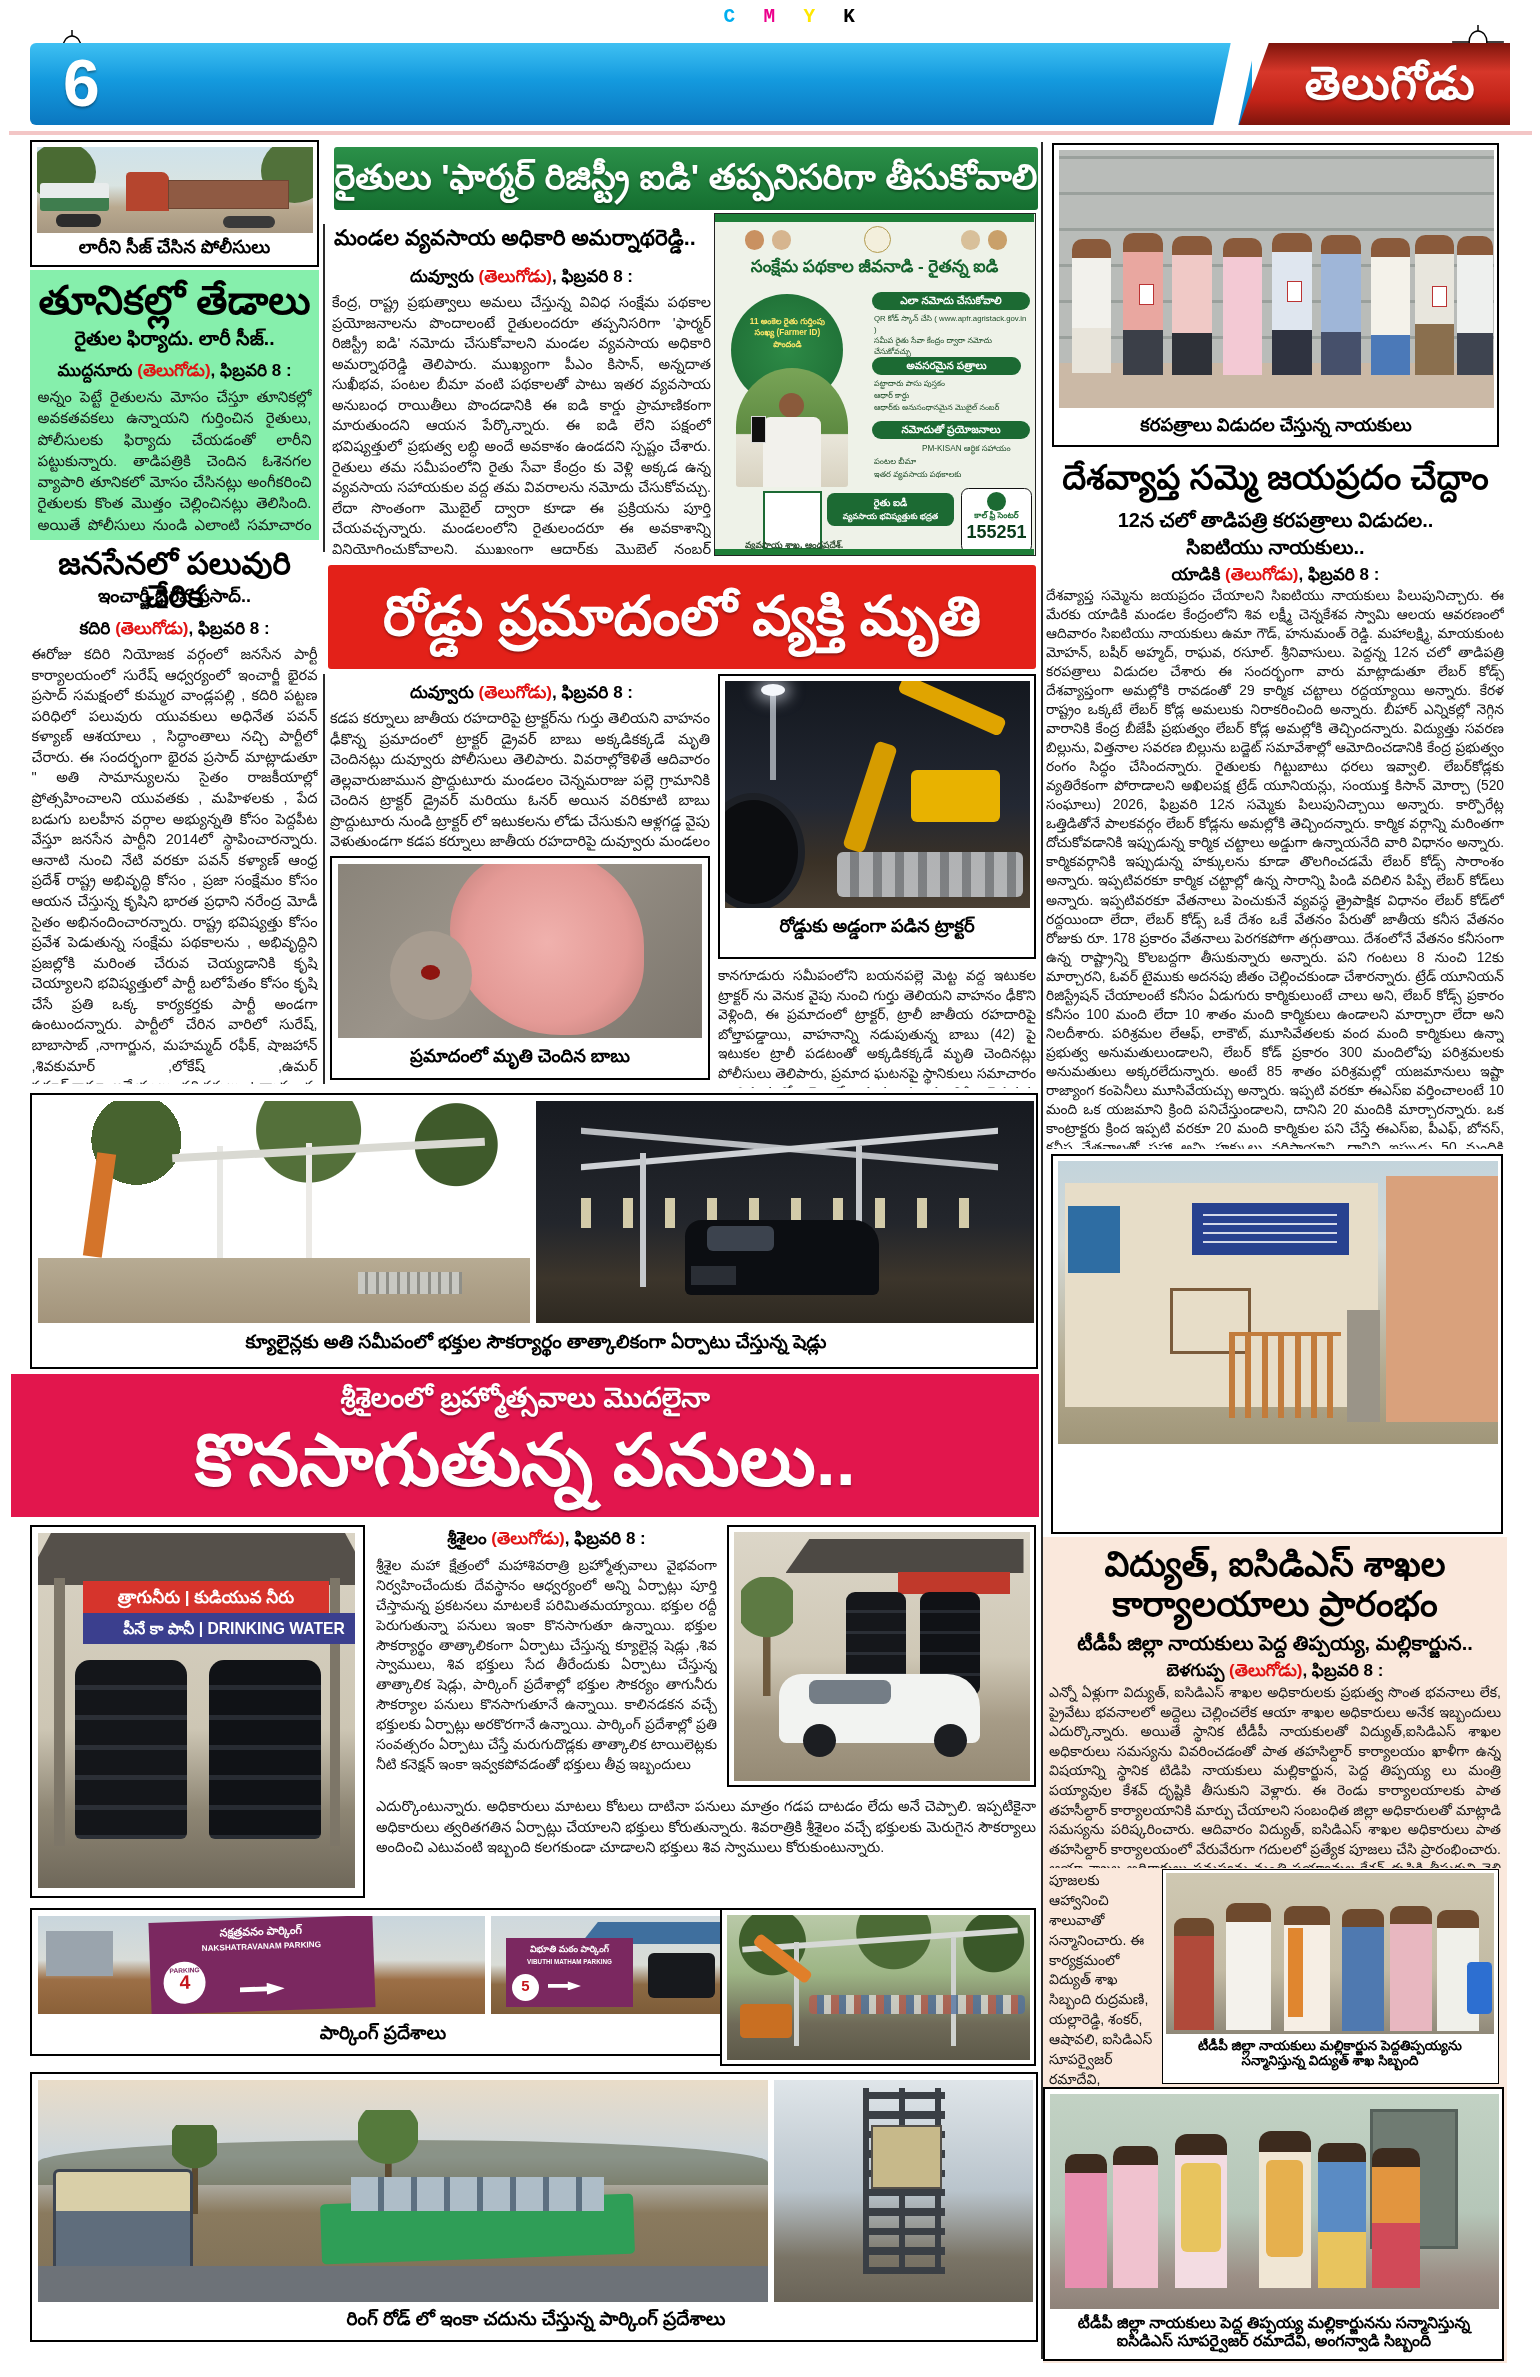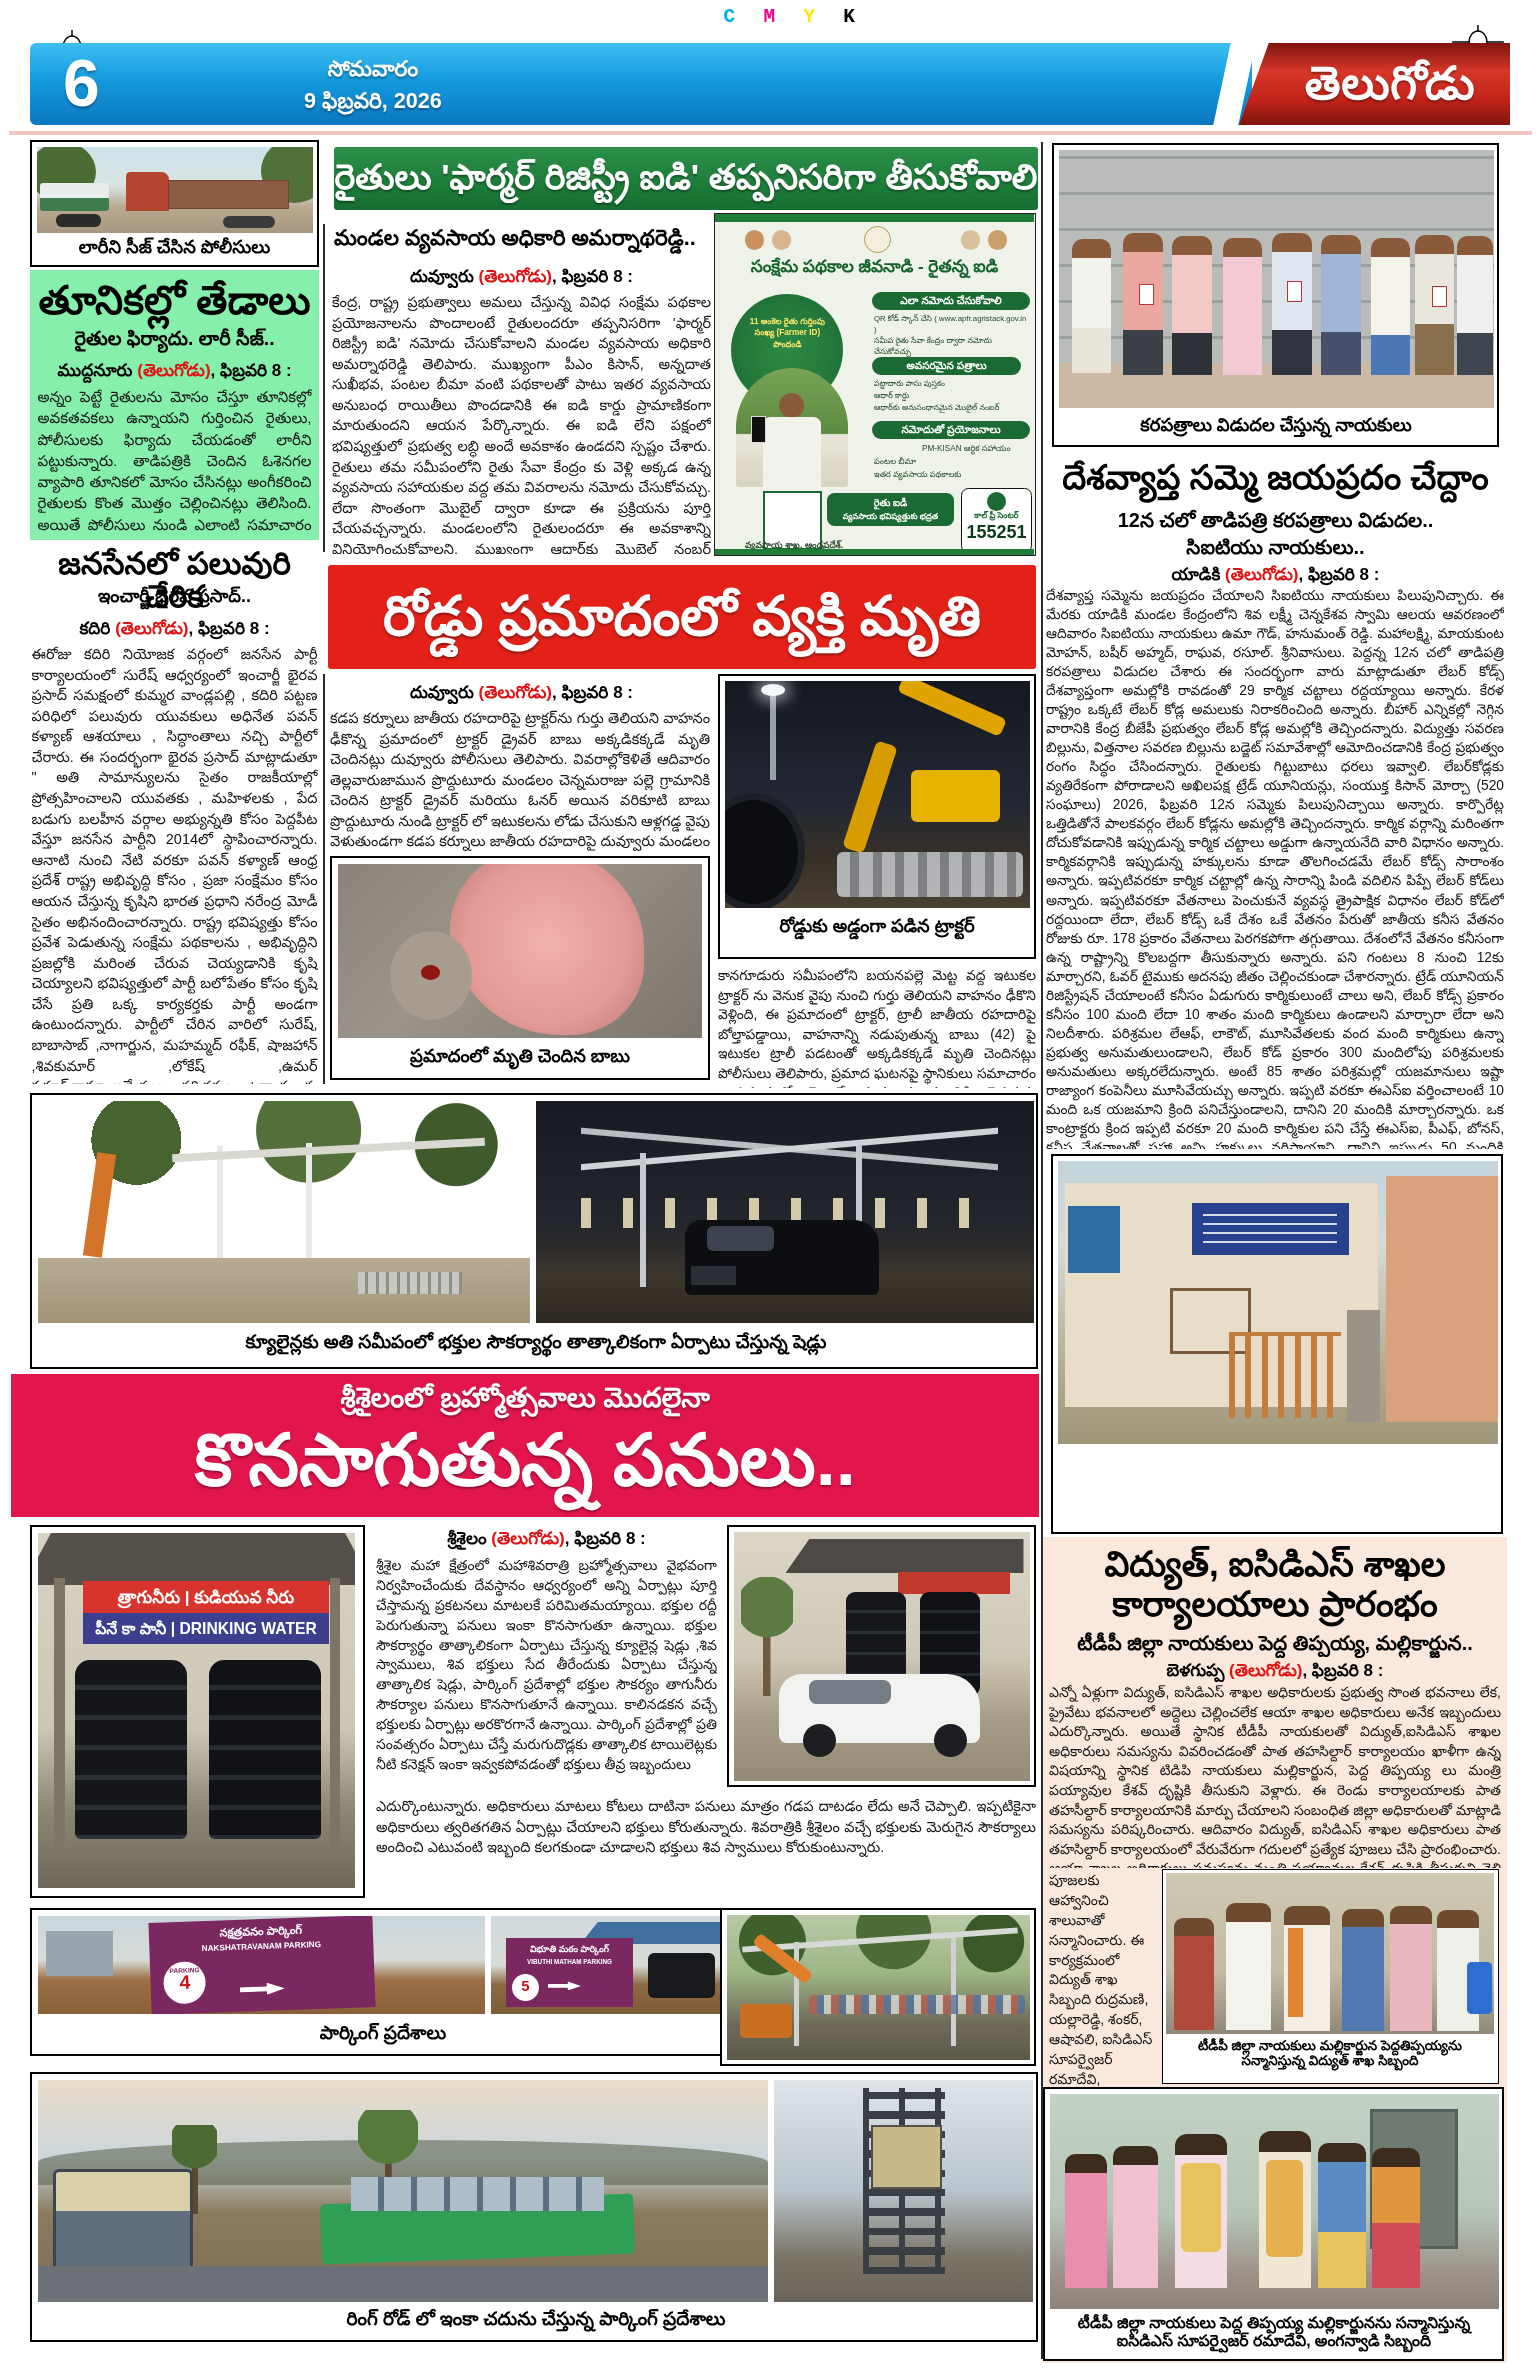--- a/index.html
+++ b/index.html
@@ -41,24 +41,20 @@
   <div class="abs" style="top:43px;left:30px;width:1479px;height:82px;">
     <div class="abs" style="top:0;left:0;width:1222px;height:82px;background:linear-gradient(180deg,#3fc0f2 0%,#149ade 45%,#0b77c0 100%);border-radius:6px 0 0 6px;"></div>
     <div class="abs" style="top:0;left:1192px;width:25px;height:82px;background:#ffffff;transform:skewX(-12deg);"></div>
     <div class="abs" style="top:0;left:1209px;width:271px;height:82px;background:linear-gradient(180deg,#7e150c 0%,#d7372a 35%,#c22318 70%,#7e150c 100%);clip-path:polygon(11% 0,100% 0,100% 100%,0% 100%);"></div>
     <div class="abs banner-text" style="top:13.4px;left:1237px;width:246px;font-size:46px;letter-spacing:0.7px;">
       <span>తెలుగోడు</span>
     </div>
     <div class="abs banner-text" style="top:1.5px;left:10.4px;width:82px;font-size:66px;">
       <span>6</span>
     </div>
-    <div class="abs banner-text" style="top:10.4px;left:224px;width:238px;font-size:21.6px;line-height:1.45;">
-      <div>సోమవారం</div>
-      <div>9 ఫిబ్రవరి, 2026</div>
-    </div>
   </div>
   <div class="abs" style="top:131px;left:9px;width:1523px;height:3.7px;background:#f3c6c6;"></div>
 
   <div class="divider" style="left:323px;top:224px;width:1.5px;height:328px;"></div>
   <div class="divider" style="left:323px;top:674px;width:1.5px;height:410px;"></div>
   <div class="divider" style="left:1041px;top:142px;width:1.5px;height:2217px;"></div>
 
   <div class="photo-box" style="left:30px;top:140px;width:289px;height:127px;">
     <div class="ph" style="left:4.5px;top:4.5px;width:276px;height:86px;background:linear-gradient(180deg,#cfe2ea 0%,#d9e4e2 45%,#b9a98f 70%,#a69781 100%);">
       <div class="ph" style="left:-7.5px;top:-4.5px;width:67px;height:60px;background:#4a6b33;border-radius:50%;"></div>
@@ -199,21 +195,21 @@
     <div class="banner-text" style="position:absolute;left:0;top:7.5px;width:1028px;font-size:27.6px;">శ్రీశైలంలో బ్రహ్మోత్సవాలు మొదలైనా</div>
     <div class="banner-text" style="position:absolute;left:0;top:45px;width:1028px;font-size:72px;">కొనసాగుతున్న పనులు..</div>
   </div>
 
   <div class="photo-box" style="left:30px;top:1525px;width:335px;height:373px;">
     <div class="ph" style="left:6px;top:6px;width:317px;height:355px;background:linear-gradient(180deg,#d9d3c4 0%,#cdc6b4 55%,#8e8674 78%,#6f685a 100%);">
       <div class="ph" style="left:-15px;top:0;width:350px;height:52px;background:#55504a;clip-path:polygon(0 100%,8% 0,92% 0,100% 100%);"></div>
       <div class="ph" style="left:16.4px;top:45px;width:10.4px;height:268px;background:#7d7668;"></div>
       <div class="ph" style="left:292px;top:45px;width:10.4px;height:268px;background:#7d7668;"></div>
       <div class="sign-row" style="left:45px;top:48px;width:246px;height:33px;background:#d6342c;font-size:17px;line-height:33px;">త్రాగునీరు | కుడియువ నీరు</div>
-      <div class="sign-row" style="left:45px;top:80px;width:246px;height:31px;background:#3b3f8e;font-size:15.7px;line-height:31px;">పీనే కా పానీ | DRINKING WATER</div>
+      <div class="sign-row" style="left:45px;top:80px;width:246px;height:31px;background:#3b3f8e;font-size:15.7px;line-height:31px;padding-left:28px;">పీనే కా పానీ | DRINKING WATER</div>
       <div class="ph" style="left:37px;top:127px;width:112px;height:179px;background:repeating-linear-gradient(180deg,#14161a 0 25px,#2b2f36 25px 30px);border-radius:15px 15px 6px 6px;"></div>
       <div class="ph" style="left:171px;top:127px;width:112px;height:179px;background:repeating-linear-gradient(180deg,#101216 0 25px,#272b32 25px 30px);border-radius:15px 15px 6px 6px;"></div>
     </div>
   </div>
 
   <div class="dateline" style="left:376px;top:1529px;width:341px;font-size:17px;">
     <span>శ్రీశైలం</span>
     <span class="brand-red">(తెలుగోడు)</span><span>, ఫిబ్రవరి 8 :</span>
   </div>
   <div class="body-text" style="left:376px;top:1556px;width:341px;height:236px;font-size:14px;">శ్రీశైల మహా క్షేత్రంలో మహాశివరాత్రి బ్రహ్మోత్సవాలు వైభవంగా నిర్వహించేందుకు దేవస్థానం ఆధ్వర్యంలో అన్ని ఏర్పాట్లు పూర్తి చేస్తామన్న ప్రకటనలు మాటలకే పరిమితమయ్యాయి. భక్తుల రద్దీ పెరుగుతున్నా పనులు ఇంకా కొనసాగుతూ ఉన్నాయి. భక్తుల సౌకర్యార్థం తాత్కాలికంగా ఏర్పాటు చేస్తున్న క్యూలైన్ల షెడ్లు ,శివ స్వాములు, శివ భక్తులు సేద తీరేందుకు ఏర్పాటు చేస్తున్న తాత్కాలిక షెడ్లు, పార్కింగ్ ప్రదేశాల్లో భక్తుల సౌకర్యం తాగునీరు సౌకర్యాల పనులు కొనసాగుతూనే ఉన్నాయి. కాలినడకన వచ్చే భక్తులకు ఏర్పాట్లు అరకొరగానే ఉన్నాయి. పార్కింగ్ ప్రదేశాల్లో ప్రతి సంవత్సరం ఏర్పాటు చేస్తే మరుగుదొడ్లకు తాత్కాలిక టాయిలెట్లకు నీటి కనెక్షన్ ఇంకా ఇవ్వకపోవడంతో భక్తులు తీవ్ర ఇబ్బందులు</div>

